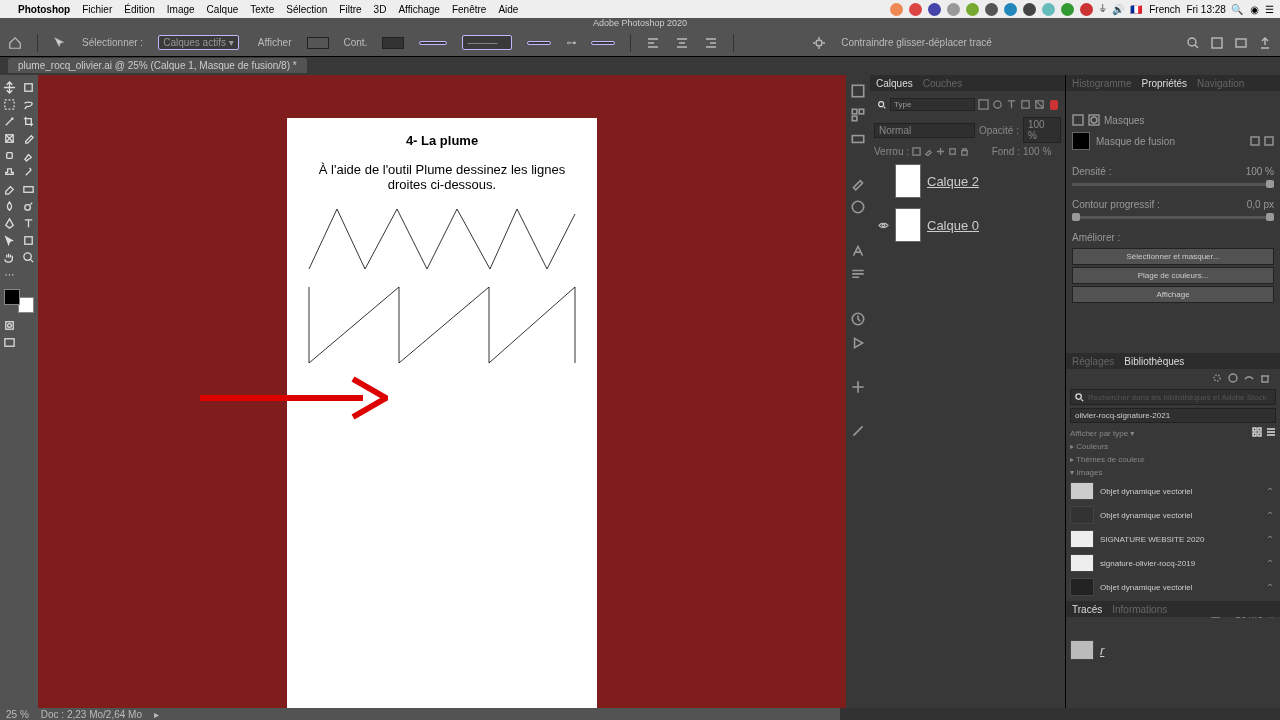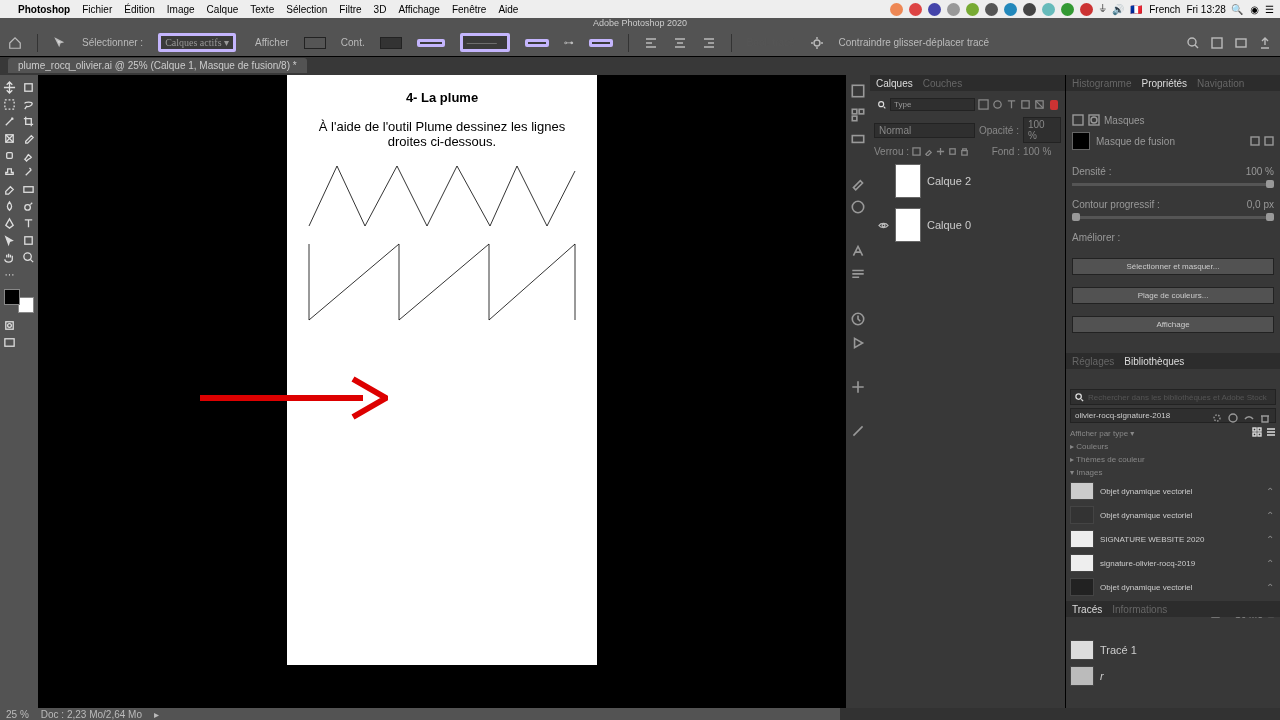--- a/index.html
+++ b/index.html
@@ -9,36 +9,36 @@
 .menubar .left{display:flex;gap:12px;}
 .menubar .right{margin-left:auto;display:flex;gap:6px;align-items:center;}
 .menubar .right span{font-size:10px;}
 .apple{font-size:13px;}
 
 .titlebar{height:11px;background:#535353;color:#ccc;text-align:center;font-size:9px;line-height:11px;}
 
 .optbar{height:28px;background:#535353;display:flex;align-items:center;padding:0 8px;gap:15px;border-bottom:1px solid #000;font-size:9px;color:#bbb;}
 .optbar .home{width:14px;height:14px;}
 .optbar .sep{width:1px;height:18px;background:#333;}
-.optbar .field{background:#3a3a3a;border:3px solid #c4b5fd;padding:1px 4px;border-radius:2px;color:#999;font-family:Liberation Serif, serif;}
+.optbar .field{background:#3a3a3a;border:1px solid #c4b5fd;padding:1px 4px;border-radius:2px;color:#999;}
 .opt-right{margin-left:auto;display:flex;gap:10px;}
 
 .doctab{height:18px;background:#383838;color:#ccc;font-size:9px;padding:0 8px;line-height:18px;}
 .doctab span{background:#535353;padding:2px 10px;border-radius:3px 3px 0 0;}
 
 .main{display:flex;height:calc(100% - 18px - 11px - 28px - 18px - 12px);}
 .toolbox{width:38px;background:#535353;display:flex;flex-direction:column;padding-top:4px;gap:0;}
 .toolrow{display:flex;}
 .tool{width:19px;height:17px;display:flex;align-items:center;justify-content:center;color:#ddd;}
 .tool svg{width:13px;height:13px;}
 .swatches{margin-top:6px;position:relative;width:30px;height:24px;align-self:center;}
 .swatch-fg{position:absolute;width:16px;height:16px;background:#000;border:1px solid #888;top:0;left:0;}
 .swatch-bg{position:absolute;width:16px;height:16px;background:#fff;border:1px solid #888;bottom:0;right:0;}
 
-.canvaswrap{flex:1;background:#000000;display:flex;align-items:flex-start;justify-content:center;position:relative;overflow:hidden;}
+.canvaswrap{flex:1;background:#7f1d1d;display:flex;align-items:flex-end;justify-content:center;position:relative;overflow:hidden;}
 .artboard{width:310px;height:590px;background:#fff;color:#000;margin-top:0;}
 .artboard .inner{padding:15px 18px;}
 .art-title{text-align:center;font-size:13px;font-weight:600;margin:0 0 14px;}
 .art-sub{text-align:center;font-size:13px;margin-bottom:14px;}
 .zig{width:270px;height:65px;display:block;margin:0 auto 14px;}
 .arrow{position:absolute;left:160px;top:300px;width:190px;height:45px;}
 
 .dock{width:24px;background:#383838;display:flex;flex-direction:column;align-items:center;gap:8px;padding-top:8px;}
 .dock .di{width:16px;height:16px;color:#999;}
 
@@ -55,27 +55,27 @@
 .blend-row{display:flex;align-items:center;gap:4px;font-size:8px;color:#888;margin:3px 0;}
 .blend-row .field{background:#2f2f2f;border:1px solid #222;padding:1px 4px;flex:1;}
 .lock-row{display:flex;gap:3px;align-items:center;font-size:8px;color:#888;margin:3px 0;}
 .lock-ic{width:9px;height:9px;}
 .layer{display:flex;align-items:center;gap:6px;padding:4px;margin:2px 0;}
 .layer.sel{background:#525252;}
 .eye{width:11px;height:11px;color:#bbb;}
 .thumb{width:26px;height:34px;background:#fff;border:1px solid #666;}
 .thumb.sm{width:24px;height:24px;}
 .mask{width:24px;height:24px;background:#000;border:1px solid #666;margin-top:12px;margin-left:-2px;}
-.lname{font-size:11px;color:#ccc;}
+.lname{font-size:13px;color:#ccc;text-decoration:underline;}
 
 .prop-sec{padding:4px 6px;font-size:8px;color:#999;}
 .prop-row{display:flex;justify-content:space-between;align-items:center;padding:3px 0;}
 .slider{height:3px;background:#555;position:relative;margin-top:3px;}
 .slider::after{content:"";position:absolute;right:0;top:-3px;width:8px;height:8px;background:#999;border-radius:2px;}
-.btn{background:#525252;border:1px solid #222;padding:3px 6px;text-align:center;margin:12px 0;font-size:8px;color:#ccc;}
+.btn{background:#525252;border:1px solid #222;padding:3px 6px;text-align:center;margin:2px 0;font-size:8px;color:#ccc;}
 
 .lib-body{padding:4px;}
 .lib-search{height:16px;background:#2f2f2f;border:1px solid #222;display:flex;align-items:center;padding:0 4px;margin-bottom:3px;}
 .lib-sel{background:#2f2f2f;border:1px solid #222;padding:2px 4px;font-size:8px;color:#ccc;margin-bottom:4px;}
 .lib-group{font-size:8px;color:#888;padding:2px 0;}
 .lib-item{display:flex;align-items:center;gap:6px;padding:3px 0;}
 .lib-thumb{width:24px;height:18px;background:#666;border:1px solid #444;}
 .lib-name{font-size:8px;color:#ccc;}
 .cloud-ic{margin-left:auto;width:10px;height:10px;color:#888;}
 
@@ -562,21 +562,21 @@
         <span class="active">Bibliothèques</span>
       </div>
       <div class="lib-body" style="height:200px;">
         <div class="lib-search">
           <svg width="9" height="9" viewBox="0 0 10 10">
               <circle cx="4" cy="4" r="3"></circle>
               <path d="M7 7l2 2"></path>
             </svg>
           <span style="color:#555;font-size:8px;margin-left:4px;">Rechercher dans les bibliothèques et Adobe Stock</span>
         </div>
-        <div class="lib-sel">olivier-rocq-signature-2018</div>
+        <div class="lib-sel">olivier-rocq-signature-2021</div>
         <div style="display:flex;justify-content:space-between;">
           <span class="lib-group">Afficher par type ▾</span>
           <span style="display:flex;gap:4px;">
             <svg width="10" height="10" viewBox="0 0 10 10">
                 <rect x="1" y="1" width="3" height="3"></rect>
                 <rect x="6" y="1" width="3" height="3"></rect>
                 <rect x="1" y="6" width="3" height="3"></rect>
                 <rect x="6" y="6" width="3" height="3"></rect>
               </svg>
             <svg width="10" height="10" viewBox="0 0 10 10">
@@ -629,24 +629,20 @@
               </svg></span>
         </div>
       </div>
 
       <div class="p-tabs">
         <span class="active">Tracés</span>
         <span>Informations</span>
       </div>
       <div class="paths-body">
         <div class="path-item">
-          <div class="path-thumb"></div>
-          <span class="lname">Tracé 1</span>
-        </div>
-        <div class="path-item">
           <div class="path-thumb" style="background:#bbb"></div>
           <span class="lname" style="font-style:italic">r</span>
         </div>
       </div>
     </div>
   </div>
 </div>
 
 <div class="statusbar">
   <span>25 %</span>

